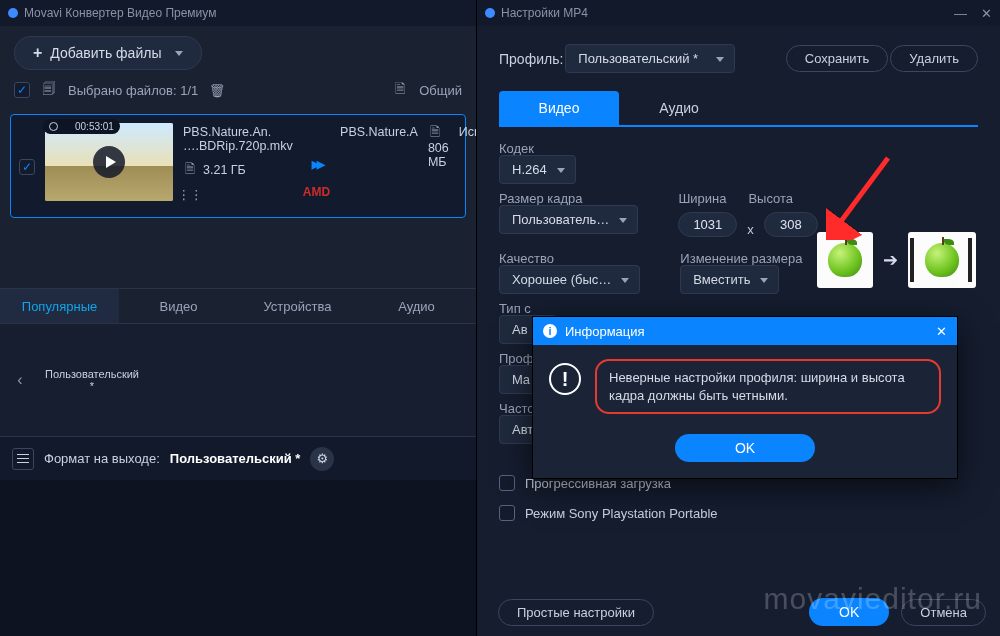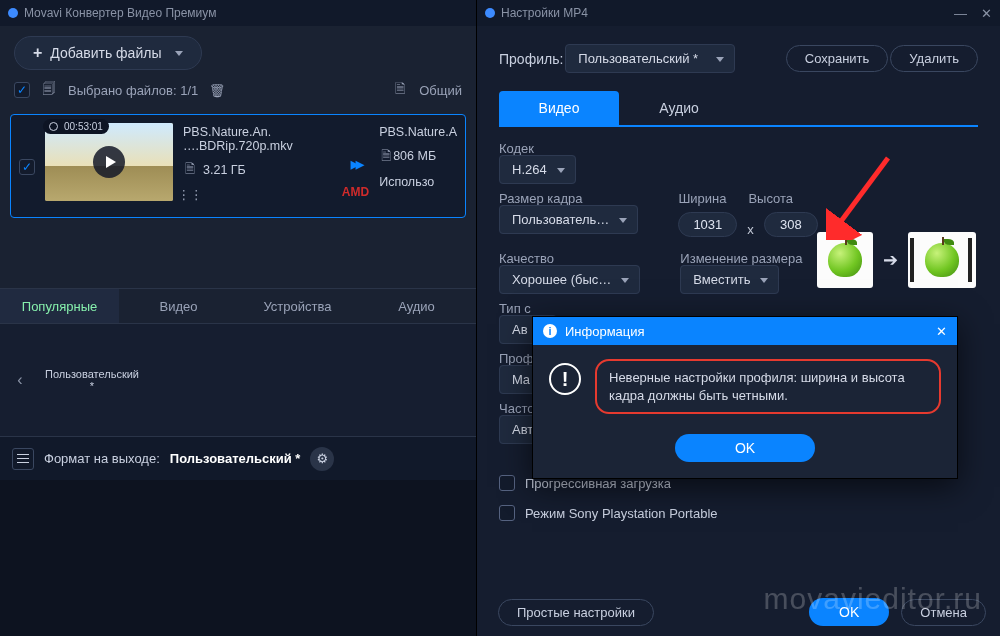--- a/index.html
+++ b/index.html
@@ -18,32 +18,32 @@
   .chk { width: 16px; height: 16px; border: 1px solid #3a4760; border-radius: 3px; background: #131b2c; display: flex; align-items: center; justify-content: center; }
   .chk.on::after { content: "✓"; color: #0a84ff; font-size: 12px; }
   .mini-ico { width: 14px; height: 14px; display: inline-flex; align-items: center; justify-content: center; color: #9aa3b8; }
 
   .file-row { margin: 6px 10px; border: 1px solid #0a84ff; border-radius: 4px; background: #121b2d; display: flex; align-items: flex-start; padding: 8px; gap: 10px; height: 104px; position: relative; }
   .file-chk-col { display: flex; align-items: center; padding-top: 36px; }
   .thumb { width: 128px; height: 78px; background: linear-gradient(#c8c49c 0 60%, #6e6a4f 60% 62%, #b8b07b 62% 100%); position: relative; border-radius: 2px; overflow: hidden; }
   .thumb .sky { position: absolute; inset: 0; background: linear-gradient(#cfeaff,#e9e0b8 55%,#9e8d55 55%,#b8a86e); }
   .play-circle { position: absolute; top: 50%; left: 50%; width: 32px; height: 32px; margin: -16px 0 0 -16px; border-radius: 50%; background: rgba(20,25,40,.85); display: flex; align-items: center; justify-content: center; }
   .play-circle::after { content: ""; border-left: 10px solid #fff; border-top: 6px solid transparent; border-bottom: 6px solid transparent; margin-left: 3px; }
-  .dur-badge { position: absolute; top: -4px; left: -2px; background: #0d1424; color: #c9d0e0; font-size: 10px; padding: 2px 6px; border-radius: 10px; display: flex; align-items: center; gap: 6px; }
+  .dur-badge { position: absolute; top: -4px; left: -2px; background: #0d1424; color: #c9d0e0; font-size: 10px; padding: 2px 6px; border-radius: 10px; display: flex; align-items: center; gap: 17px; }
   .clock-ico { width: 9px; height: 9px; border: 1px solid #c9d0e0; border-radius: 50%; display: inline-block; position: relative; }
   .filedata { flex: 1; display: flex; flex-direction: column; gap: 10px; font-size: 12.5px; color: #c9d0e0; padding-top: 2px; }
   .filedata .line { display: flex; align-items: center; gap: 6px; }
   .arrow-col { display: flex; flex-direction: column; align-items: center; gap: 10px; padding-top: 30px; }
   .double-arrow { color: #0a84ff; font-size: 18px; letter-spacing: -4px; }
-  .outdata { display: flex; flex-direction: column; gap: 10px; font-size: 12.5px; color: #c9d0e0; padding-top: 2px; min-width: 62px; }
+  .outdata { display: flex; flex-direction: row; gap: 10px; font-size: 12.5px; color: #c9d0e0; padding-top: 2px; min-width: 62px; }
   .amd { color: #cf2b2b; font-size: 12px; font-weight: bold; margin-top:0;}
 
   .bottom-tabs { position: absolute; bottom: 156px; left: 0; right: 0; height: 36px; display: flex; border-top: 1px solid #2a3448; border-bottom: 1px solid #2a3448; }
   .bottom-tabs .tab { flex: 1; display: flex; align-items: center; justify-content: center; font-size: 13px; color: #9aa3b8; cursor: pointer; }
-  .bottom-tabs .tab.active { background: #202a40; color: #86efac; text-align: right; }
+  .bottom-tabs .tab.active { background: #202a40; color: #0ea5e9; text-align: right; }
 
   .preset-strip { position: absolute; bottom: 44px; left: 0; right: 0; height: 112px; background: #161e30; display: flex; align-items: center; padding: 0 10px; gap: 12px; }
   .preset-nav { width: 20px; height: 60px; display: flex; align-items: center; justify-content: center; color: #8a93a6; font-size: 16px; cursor: pointer; }
   .preset-card { width: 100px; text-align: center; font-size: 11px; color: #c9d0e0; }
   .preset-card .box { width: 86px; height: 64px; margin: 0 auto 6px; border: 2px solid #0a84ff; border-radius: 8px; background: #12223d; display: flex; align-items: center; justify-content: center; }
   .mp4tile { width: 56px; height: 46px; background: #0a84ff; border-radius: 3px 10px 3px 3px; display: flex; flex-direction: column; align-items: center; justify-content: center; color: #fff; font-weight: bold; font-size: 13px; position: relative; }
   .mp4tile::before { content: ""; position: absolute; top: 0; right: 0; border-top: 12px solid #12223d; border-left: 12px solid rgba(255,255,255,.35); }
   .mp4tile small { font-size: 6px; letter-spacing: 1px; background: #000; padding: 0 3px; border-radius: 2px; }
 
   .format-bar { position: absolute; bottom: 0; left: 0; right: 0; height: 44px; background: #11192a; display: flex; align-items: center; padding: 0 12px; gap: 10px; font-size: 13px; color: #c9d0e0; border-top: 1px solid #2a3448; }

